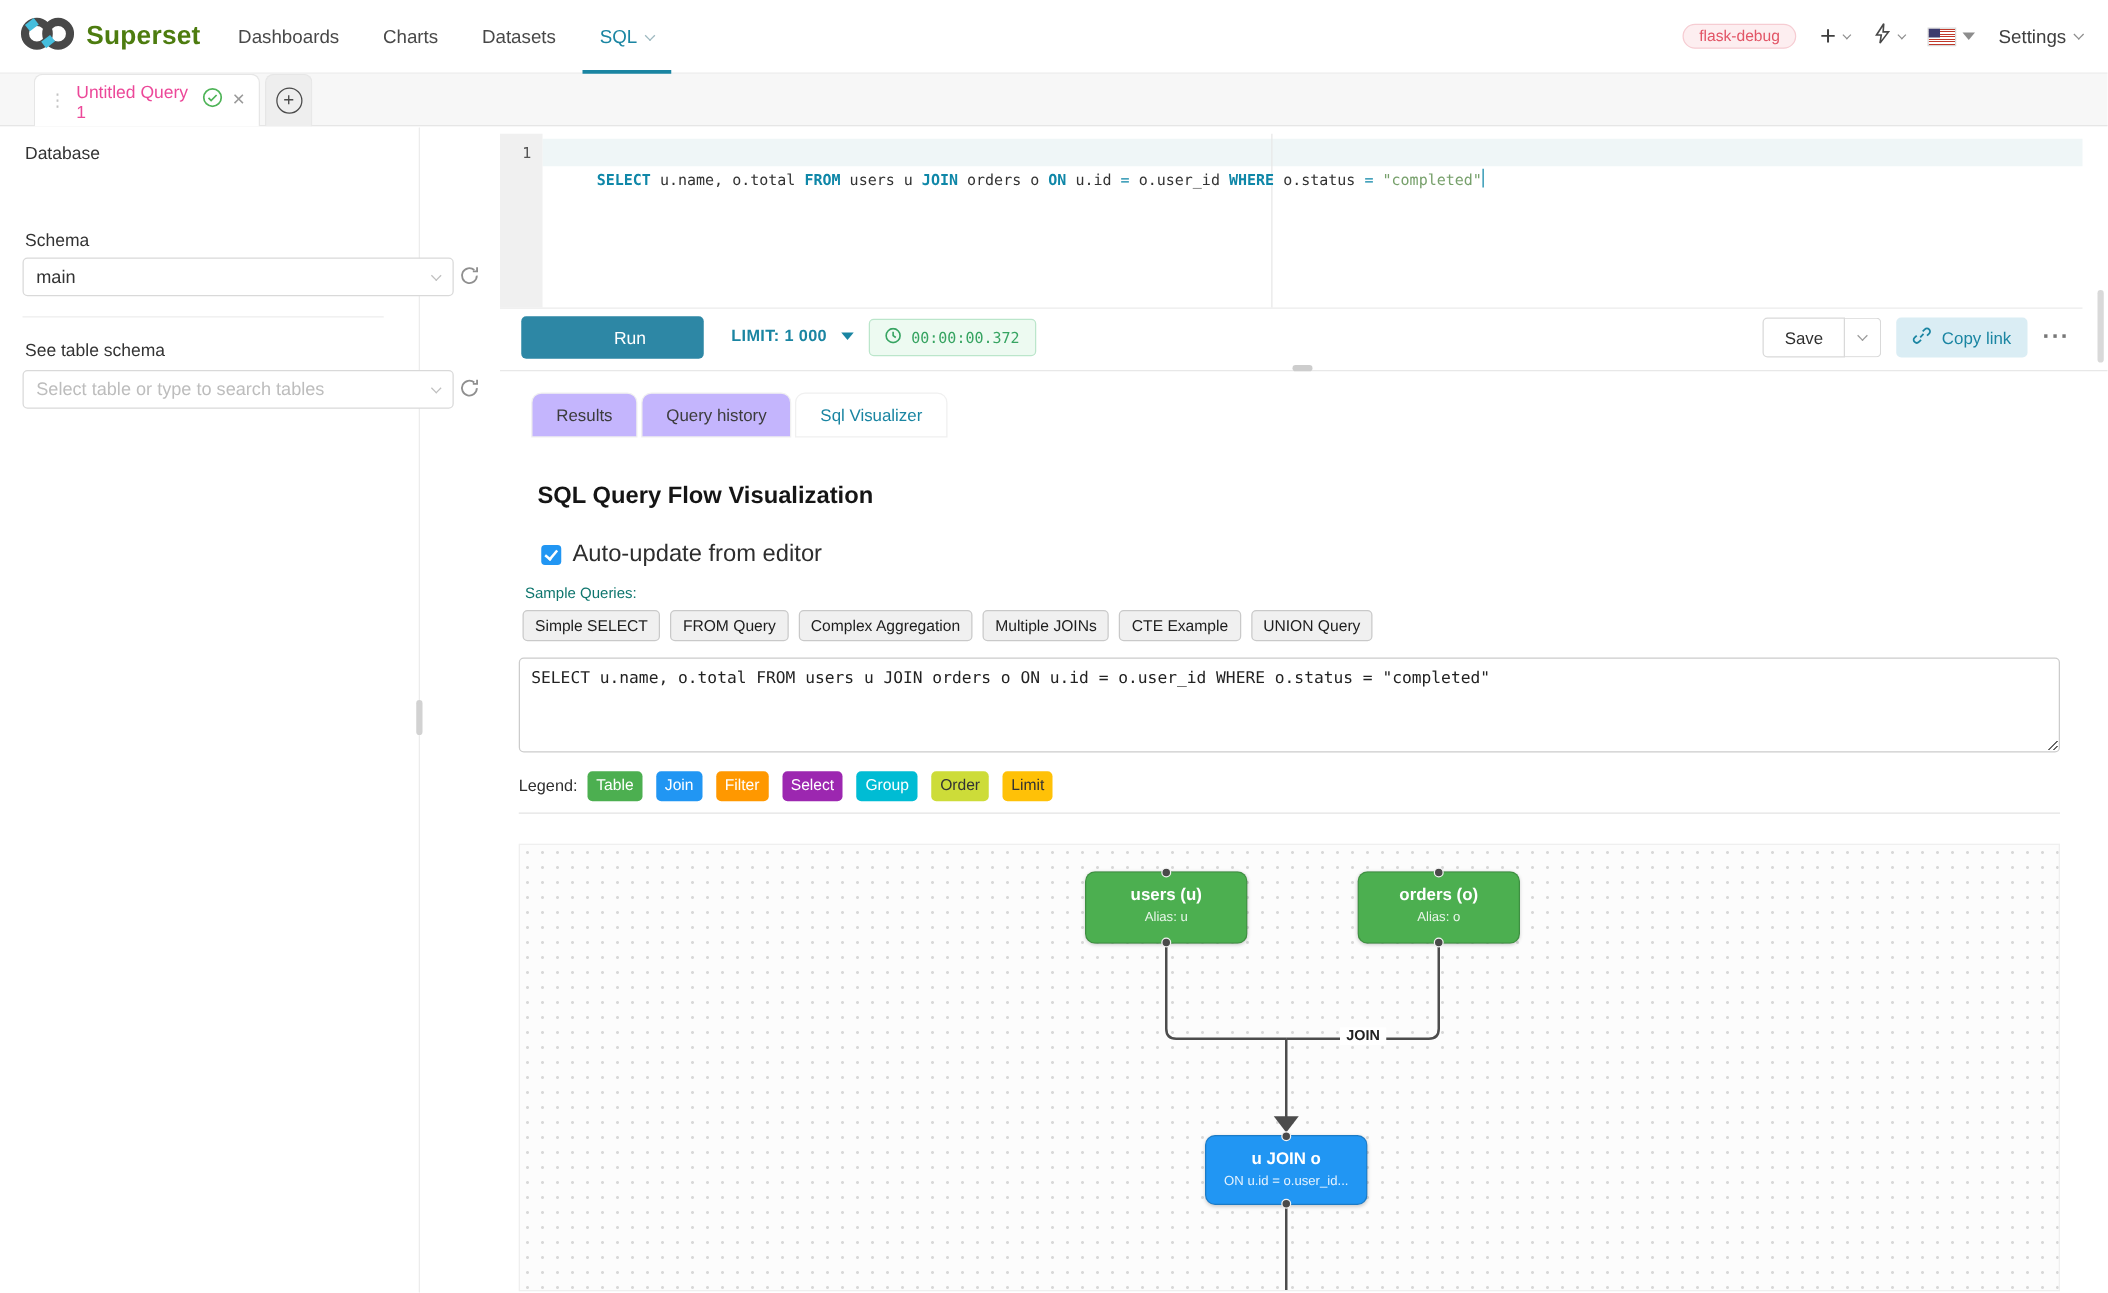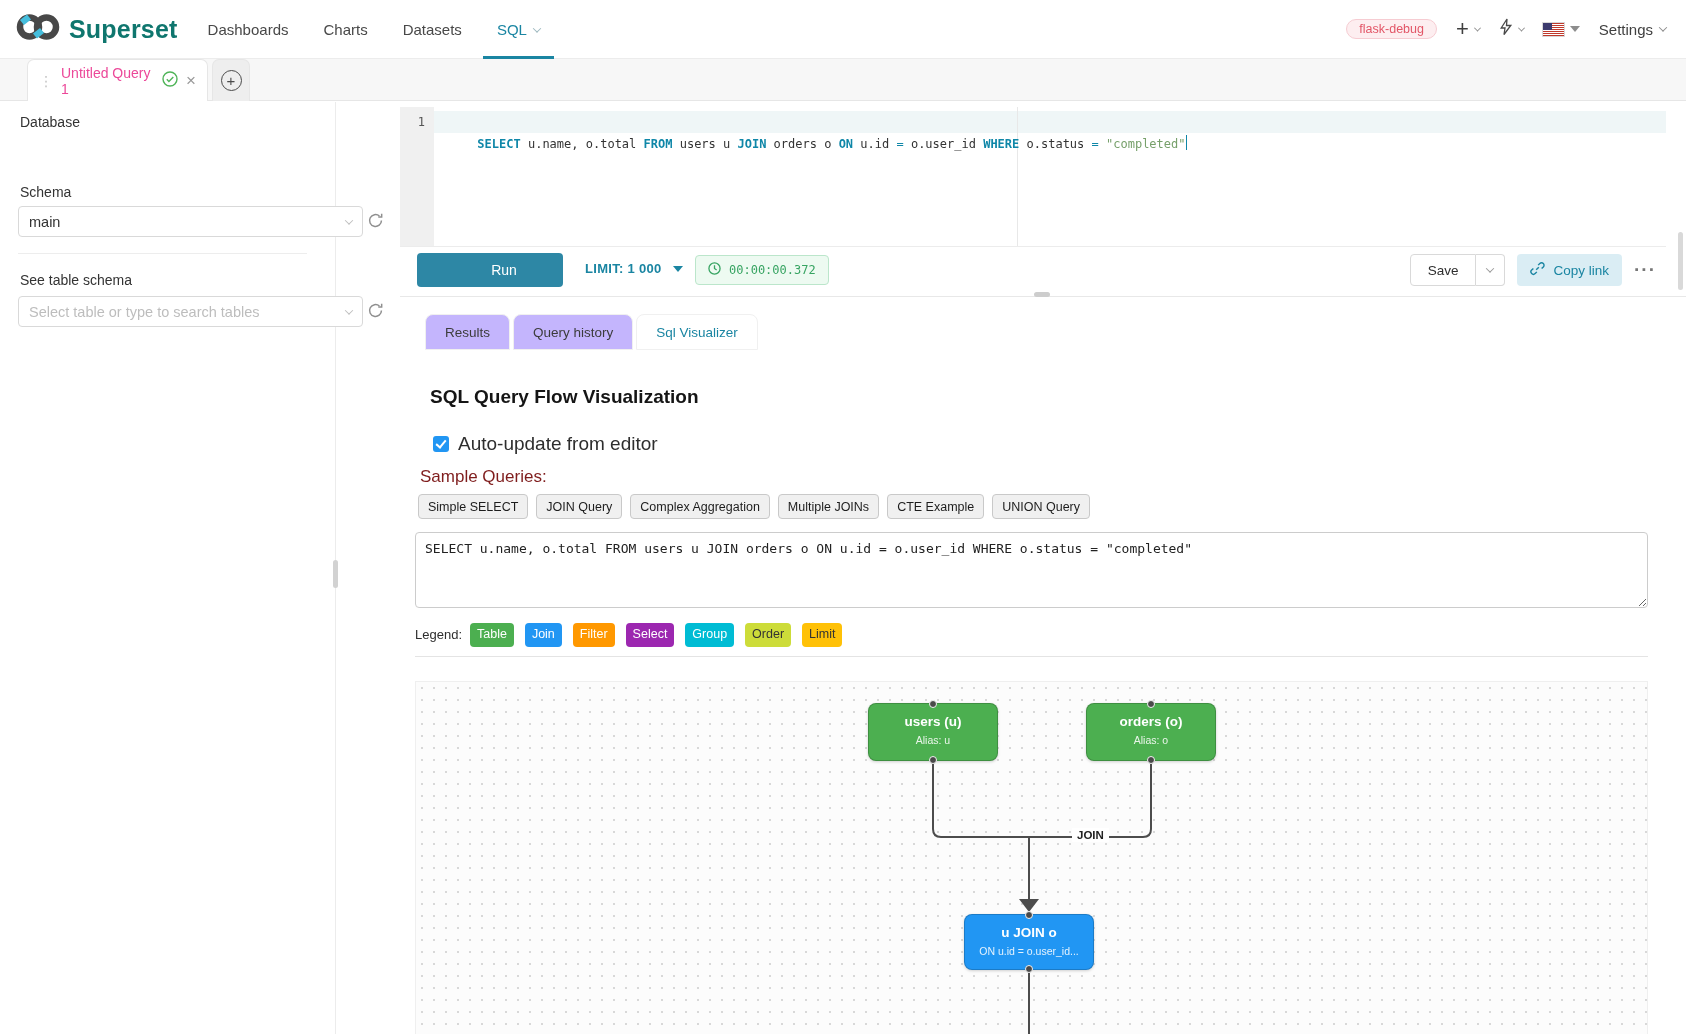--- a/index.html
+++ b/index.html
@@ -7,21 +7,21 @@
     font-family:"Liberation Sans", sans-serif; color:#333; }
   .chev { display:inline-block; width:6px; height:6px; border-right:1.6px solid currentColor;
     border-bottom:1.6px solid currentColor; transform:rotate(45deg) translate(-1px,-1px); }
   .caret-down { display:inline-block; width:0; height:0; border-left:5px solid transparent;
     border-right:5px solid transparent; border-top:6px solid currentColor; }
 
   
   .navbar { position:absolute; top:0; left:0; width:1686px; height:59px; background:#fff;
     border-bottom:1px solid #ececec; display:flex; align-items:center; z-index:30; }
   .brand { display:flex; align-items:center; gap:9px; margin-left:16px; }
-  .brand-name { font-size:25px; font-weight:bold; color:#0f766e; letter-spacing:.2px; }
+  .brand-name { font-size:21px; font-weight:bold; color:#4d7c0f; letter-spacing:.2px; }
   .main-nav { display:flex; align-items:stretch; height:59px; margin-left:28px; gap:31px; }
   .nav-item { display:flex; align-items:center; gap:7px; font-size:15px; color:#484848;
     position:relative; cursor:pointer; padding:0 2px; }
   .nav-item.active { color:#1a85a2; }
   .nav-item.active::after { content:""; position:absolute; left:-12px; right:-12px; bottom:0;
     height:3px; background:#1a85a2; }
   .nav-item .chev { color:#9db8bf; margin-top:2px; }
   .nav-right { margin-left:auto; margin-right:20px; display:flex; align-items:center; gap:19px; }
   .env-tag { font-size:12.5px; color:#e25667; background:#fdeef0; border:1px solid #f6ccd2;
     border-radius:11px; padding:2px 12px; }
@@ -113,21 +113,21 @@
   .rtab.active { background:#fff; color:#1a85a2; border-color:#f0f0f0; }
 
   
   .viz { position:absolute; top:88px; left:0; right:18px; bottom:0; }
   .viz h2 { margin-left:30px; font-size:19px; font-weight:bold; color:#151515; line-height:24px; }
   .auto-row { margin:24px 0 0 33px; display:flex; align-items:center; }
   .checkbox { width:16px; height:16px; background:#2196f3; border-radius:3px; position:relative; }
   .checkbox::after { content:""; position:absolute; left:5px; top:2px; width:4px; height:8px;
     border:solid #fff; border-width:0 2px 2px 0; transform:rotate(40deg); }
   .auto-label { margin-left:9px; font-size:19px; color:#2e2e2e; }
-  .sample-label { margin:12px 0 0 20px; font-size:17px; color:#7f1d1d; }
+  .sample-label { margin:12px 0 0 20px; font-size:12px; color:#0f766e; }
   .sample-row { margin:7px 0 0 18px; display:flex; gap:8px; }
   .sample-btn { font-family:inherit; font-size:12.5px; color:#1d1d1d; background:#f0f0f0;
     border:1px solid #c9c9c9; border-radius:4px; padding:4px 9px; height:25px; }
   .sql-input { display:block; margin:13px 0 0 15px; width:1233px; height:76px; resize:both;
     border:1px solid #cccccc; border-radius:4px; padding:6px 9px;
     font-family:"DejaVu Sans Mono", monospace; font-size:13px; line-height:19px; color:#222; }
   .legend-row { margin:15px 0 0 15px; display:flex; align-items:center; gap:11px; }
   .legend-label { font-size:13px; color:#2e2e2e; margin-right:-3px; }
   .chip { font-size:12.5px; color:#fff; border-radius:4px; padding:3px 7px; line-height:1.4; }
   .chip.dark { color:#333; }
@@ -324,21 +324,21 @@
       <h2>SQL Query Flow Visualization</h2>
 
       <div class="auto-row">
         <span class="checkbox"></span>
         <span class="auto-label">Auto-update from editor</span>
       </div>
 
       <div class="sample-label">Sample Queries:</div>
       <div class="sample-row">
           <button class="sample-btn">Simple SELECT</button>
-          <button class="sample-btn">JOIN Query</button>
+          <button class="sample-btn">FROM Query</button>
           <button class="sample-btn">Complex Aggregation</button>
           <button class="sample-btn">Multiple JOINs</button>
           <button class="sample-btn">CTE Example</button>
           <button class="sample-btn">UNION Query</button>
         </div>
 
       <textarea class="sql-input" spellcheck="false" style="">SELECT u.name, o.total FROM users u JOIN orders o ON u.id = o.user_id WHERE o.status = "completed"</textarea>
 
       <div class="legend-row">
         <span class="legend-label">Legend:</span>

